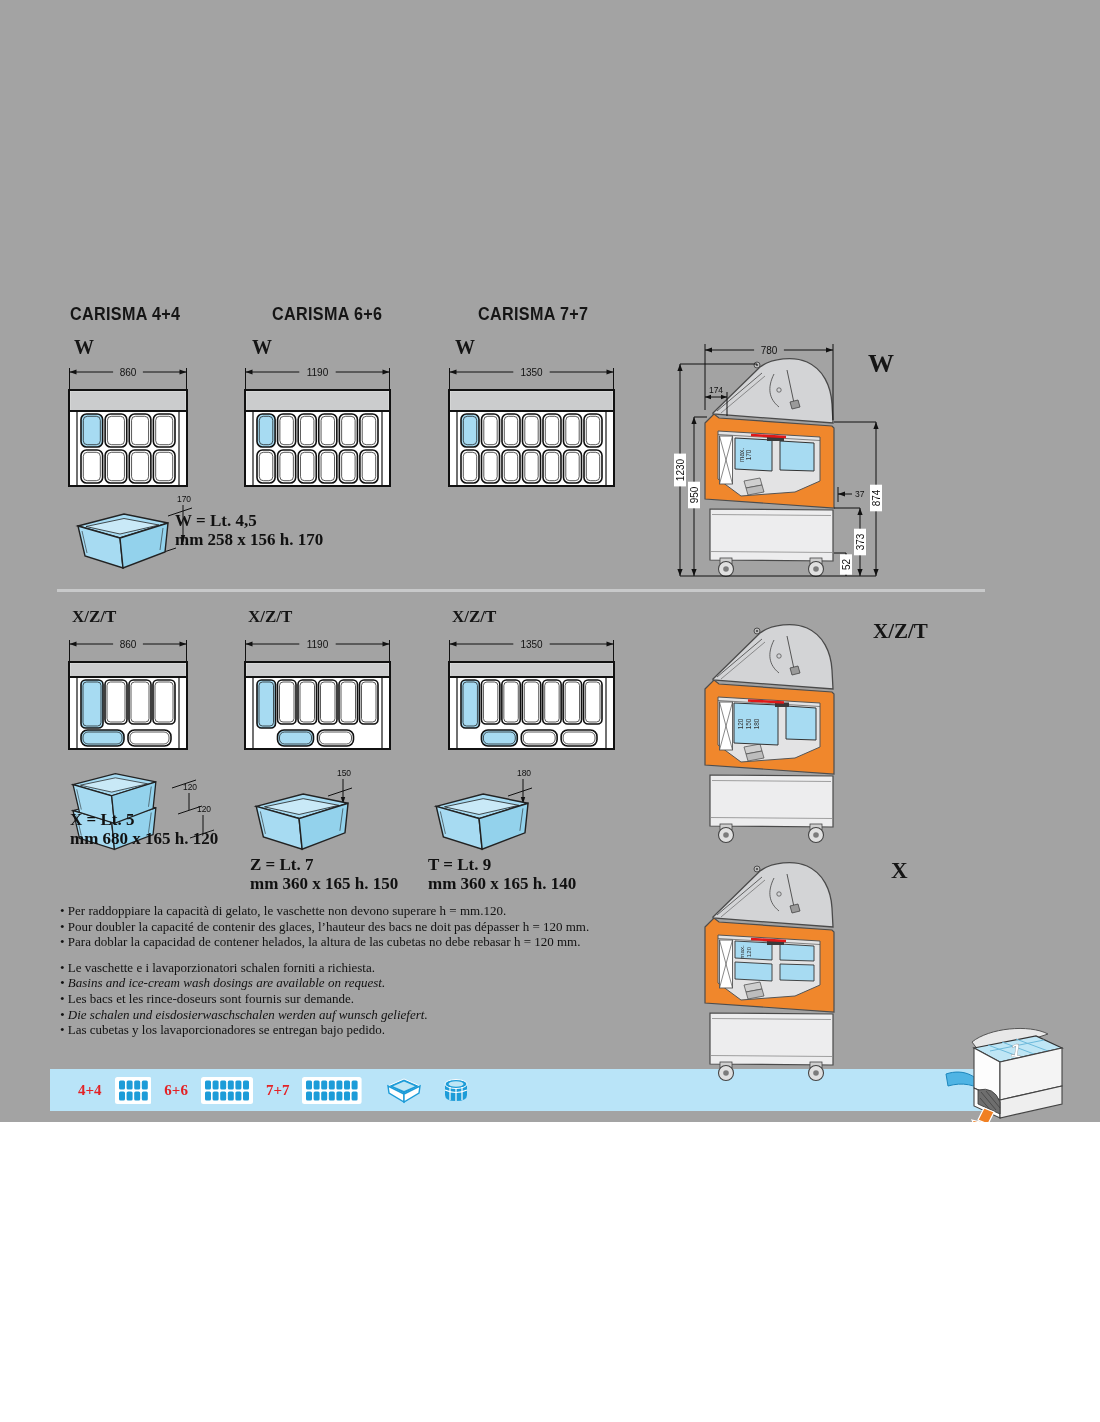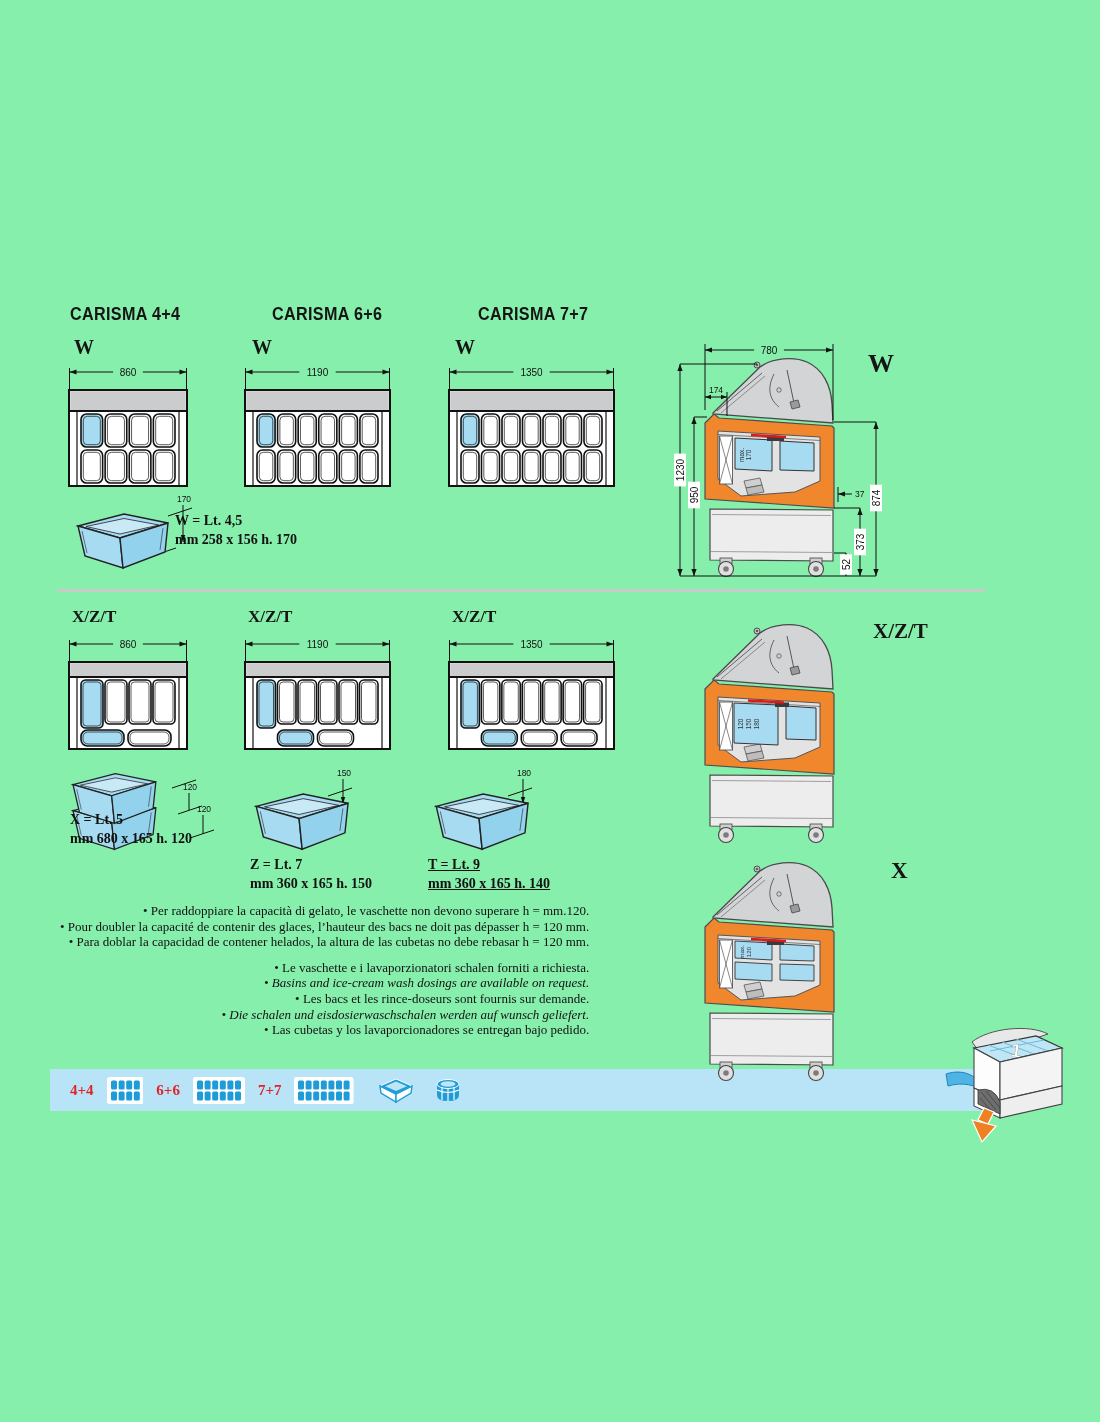--- a/index.html
+++ b/index.html
@@ -1,28 +1,28 @@
 <!DOCTYPE html>
 <html><head>
 <meta charset="utf-8">
 <style>
   html,body{margin:0;padding:0;background:#fff;}
-  .page{position:relative;width:1100px;height:1422px;background:#86efac;overflow:hidden;
+  .page{position:relative;width:1100px;height:1122px;background:#a3a3a3;overflow:hidden;
         font-family:"Liberation Sans",sans-serif;color:#111;}
   .abs{position:absolute;}
   .model-title{font-family:"Liberation Sans",sans-serif;font-weight:bold;font-size:19px;
         letter-spacing:.4px;transform:scaleX(.85);transform-origin:left;white-space:nowrap;color:#151515;}
   .variant{font-family:"Liberation Serif",serif;font-weight:bold;font-size:20px;color:#151515;}
   .variant-sm{font-family:"Liberation Serif",serif;font-weight:bold;font-size:17px;color:#151515;}
-  .spec{font-family:"Liberation Serif",serif;font-weight:bold;font-size:14px;line-height:19px;white-space:nowrap;}
+  .spec{font-family:"Liberation Serif",serif;font-weight:bold;font-size:17px;line-height:19px;white-space:nowrap;}
   .notes{font-family:"Liberation Serif",serif;font-size:13px;line-height:15.6px;color:#111;}
-  .note{white-space:nowrap;text-align:right;}
+  .note{white-space:nowrap;}
   .note.it{font-style:italic;}
   .sep{background:#c8c9ca;}
-  .legend-bar{background:#b9e4f8;display:flex;align-items:center;gap:13px;padding-left:20px;box-sizing:border-box;}
+  .legend-bar{background:#b9e4f8;display:flex;align-items:center;gap:13px;padding-left:28px;box-sizing:border-box;}
   .legend-label{font-family:"Liberation Serif",serif;font-weight:bold;font-size:15px;color:#e32226;}
   .dl{stroke:#111;stroke-width:1;}
   .dt{font-family:"Liberation Sans",sans-serif;font-size:10px;fill:#111;}
   .dts{font-family:"Liberation Sans",sans-serif;font-size:8.5px;fill:#111;}
   .svglabel{font-family:"Liberation Serif",serif;font-weight:bold;fill:#151515;}
   svg{display:block;}
 </style>
 </head>
 <body>
 
@@ -341,21 +341,21 @@
     </div>
 
   <div class="abs spec" style="left:70px;top:810px;">
     <div>X = Lt. 5</div>
     <div>mm 680 x 165 h. 120</div>
   </div>
   <div class="abs spec" style="left:250px;top:855px;">
     <div>Z = Lt. 7</div>
     <div>mm 360 x 165 h. 150</div>
   </div>
-  <div class="abs spec" style="left:428px;top:855px;text-decoration:underline;">
+  <div class="abs spec" style="left:428px;top:855px;">
     <div>T = Lt. 9</div>
     <div>mm 360 x 165 h. 140</div>
   </div>
 
   <div class="abs notes" id="notes" style="left:60px;top:903px;">
       <div class="note">• Per raddoppiare la capacità di gelato, le vaschette non devono superare h = mm.120.</div>
       <div class="note">• Pour doubler la capacité de contenir des glaces, l’hauteur des bacs ne doit pas dépasser h = 120 mm.</div>
       <div class="note">• Para doblar la capacidad de contener helados, la altura de las cubetas no debe rebasar h = 120 mm.</div>
       <div style="height: 10px;"></div>
       <div class="note">• Le vaschette e i lavaporzionatori schalen forniti a richiesta.</div>

